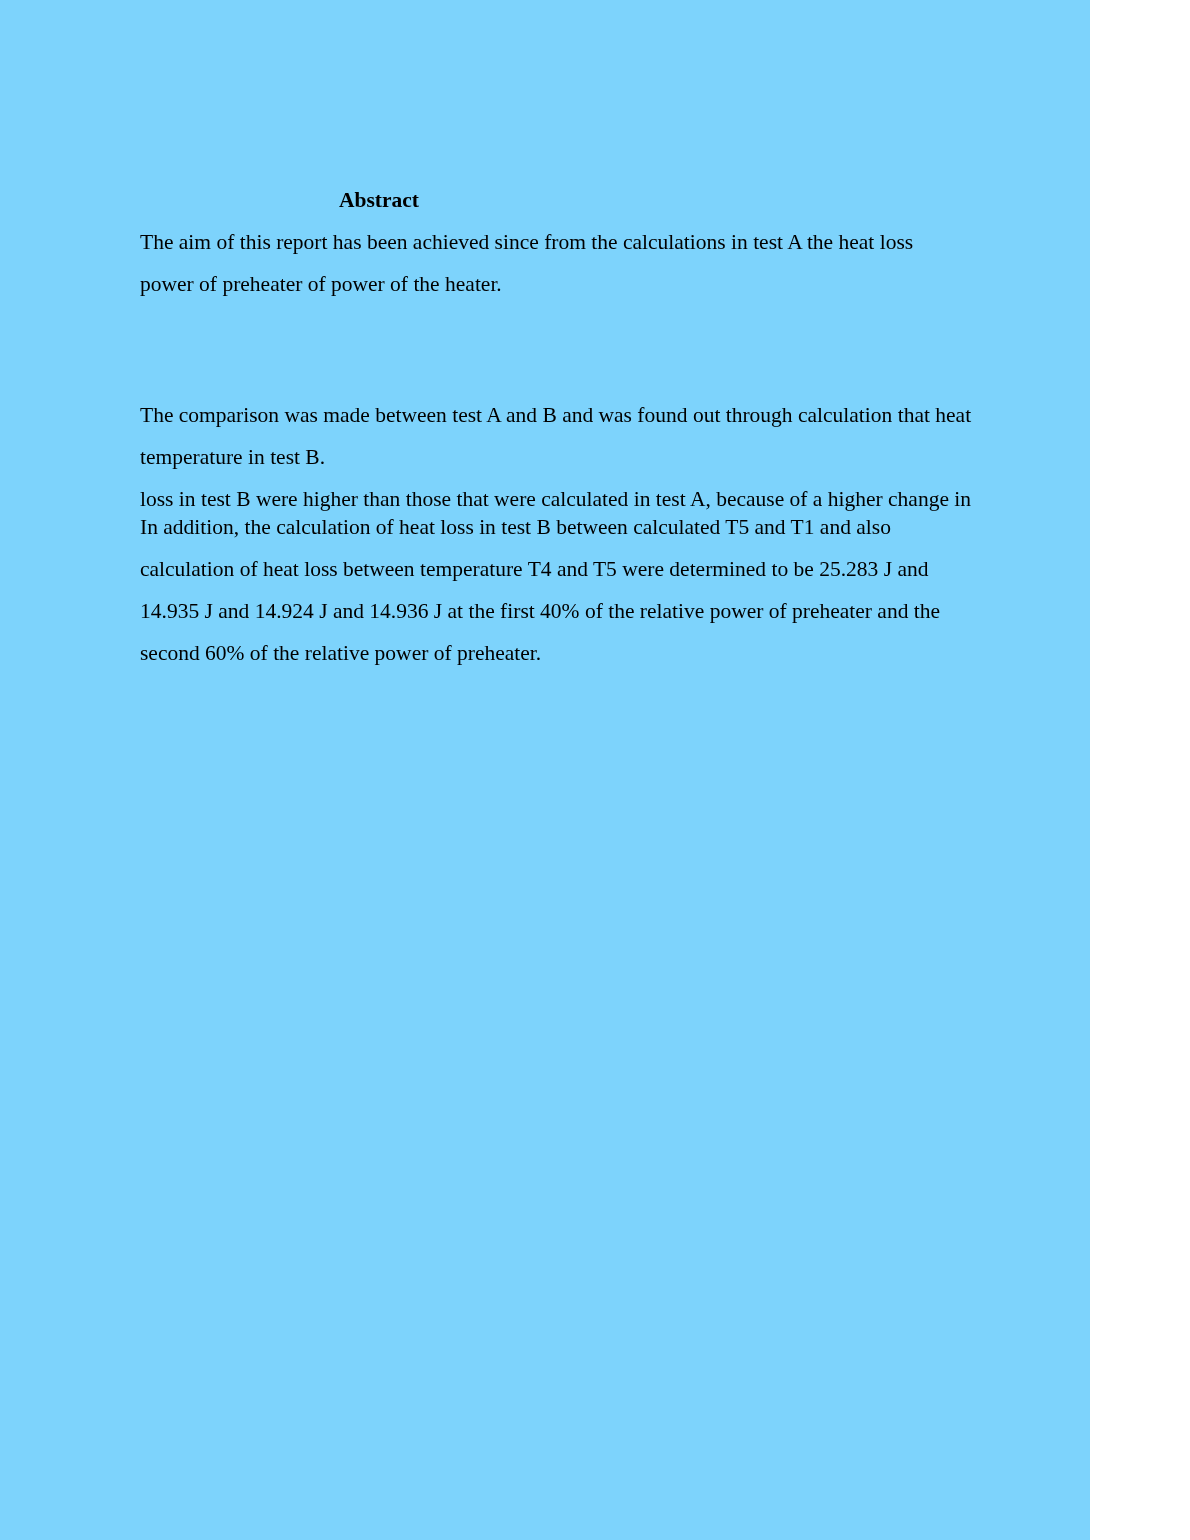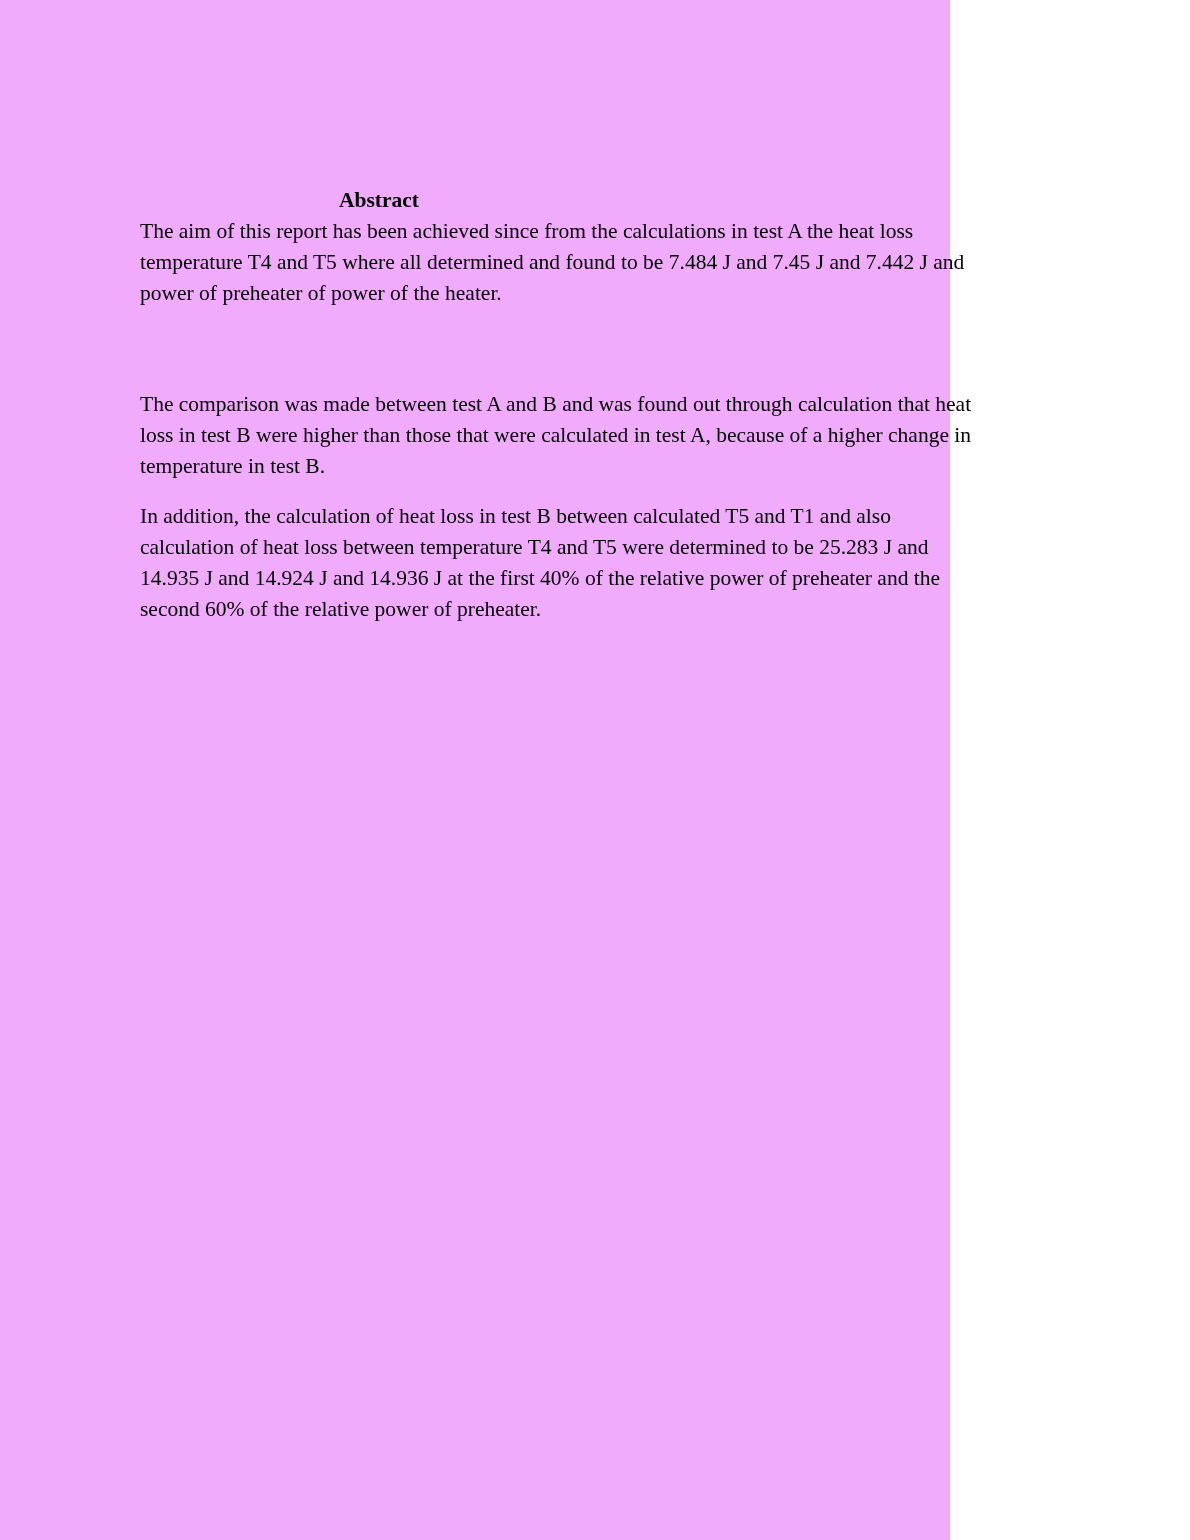--- a/index.html
+++ b/index.html
@@ -12,23 +12,23 @@
       height: 1540px;
       position: relative;
       overflow: hidden;
       font-family: "Liberation Serif", serif;
       color: #000000;
     }
     .page {
       position: absolute;
       left: 0;
       top: 0;
-      width: 950px;
+      width: 1090px;
       height: 1540px;
-      background: #f0abfc;
+      background: #7dd3fc;
     }
     .heading {
       position: absolute;
       left: 339px;
       top: 186px;
       font-size: 21.5px;
       font-weight: bold;
       line-height: 28px;
       white-space: nowrap;
     }
@@ -36,41 +36,41 @@
       position: absolute;
       left: 140px;
       width: 940px;
       font-size: 21.5px;
       line-height: 31px;
       white-space: nowrap;
     }
     .para .line {
       display: block;
       height: 31px;
+      margin-top: 11px;
     }
     #p1 { top: 216px; }
     #p2 { top: 389px; }
     #p3 { top: 501px; }
   </style>
 </head>
 <body>
 
 <div class="page">
   <div class="heading">Abstract</div>
 
   <div class="para" id="p1">
     <span class="line">The aim of this report has been achieved since from the calculations in test A the heat loss</span>
-    <span class="line">temperature T4 and T5 where all determined and found to be 7.484 J and 7.45 J and 7.442 J and</span>
     <span class="line">power of preheater of power of the heater.</span>
   </div>
 
   <div class="para" id="p2">
     <span class="line">The comparison was made between test A and B and was found out through calculation that heat</span>
+    <span class="line">temperature in test B.</span>
     <span class="line">loss in test B were higher than those that were calculated in test A, because of a higher change in</span>
-    <span class="line">temperature in test B.</span>
   </div>
 
   <div class="para" id="p3">
     <span class="line">In addition, the calculation of heat loss in test B between calculated T5 and T1 and also</span>
     <span class="line">calculation of heat loss between temperature T4 and T5 were determined to be  25.283 J and</span>
     <span class="line">14.935 J and 14.924 J and 14.936 J at the first 40% of the relative power of preheater and the</span>
     <span class="line">second 60% of the relative power of preheater.</span>
   </div>
 </div>
 

